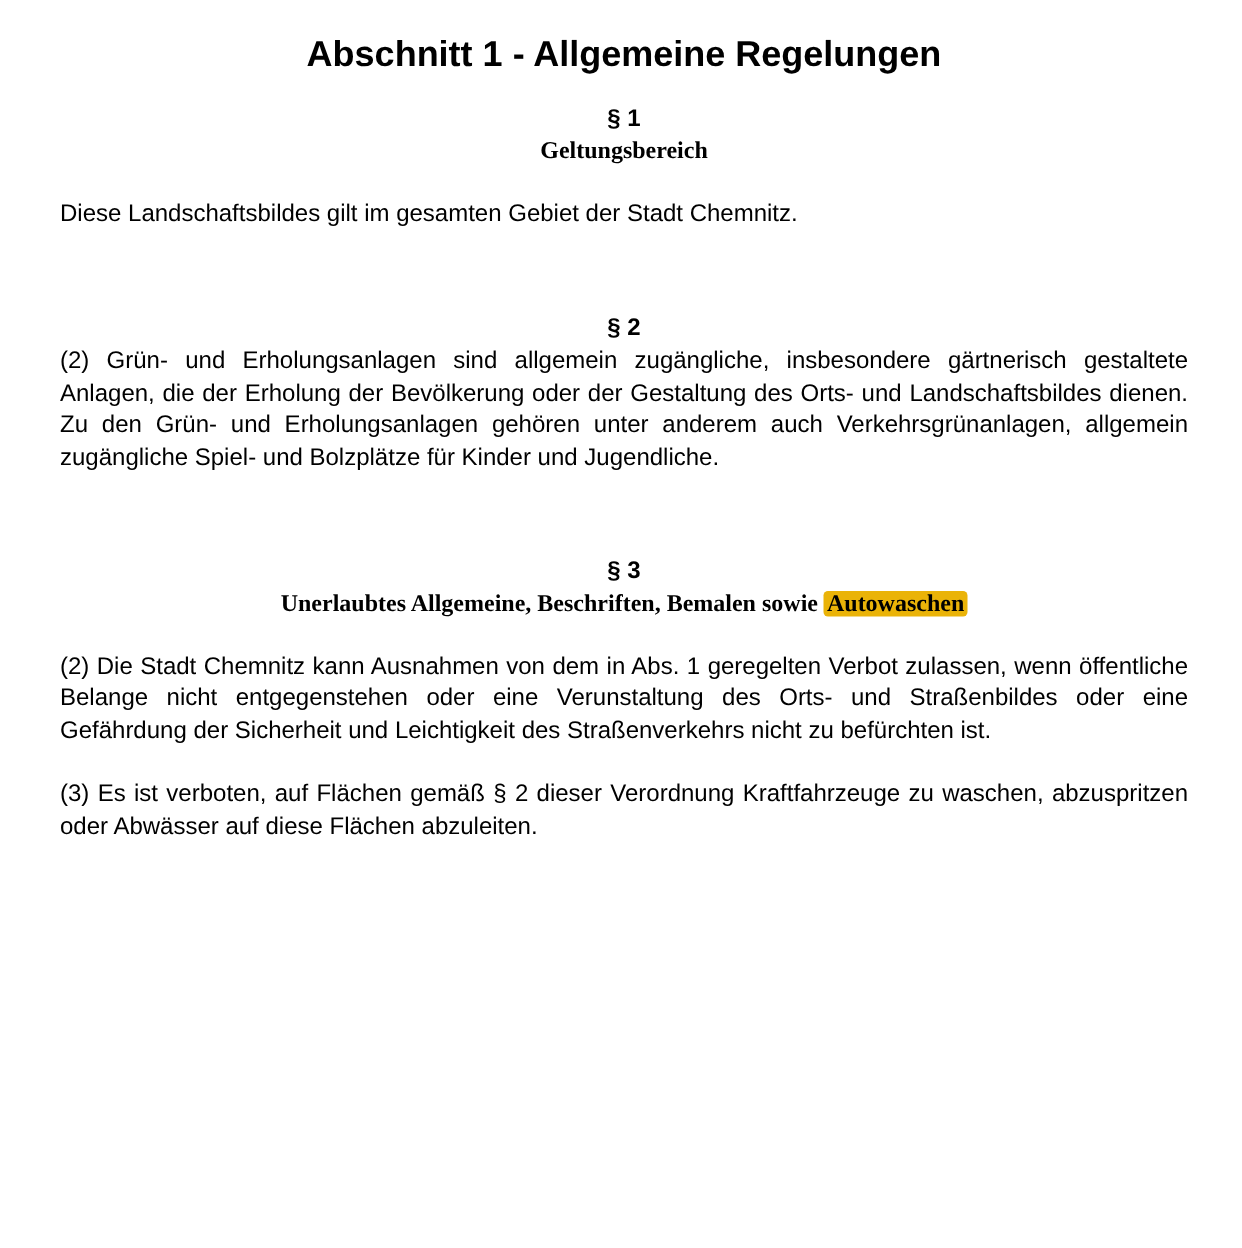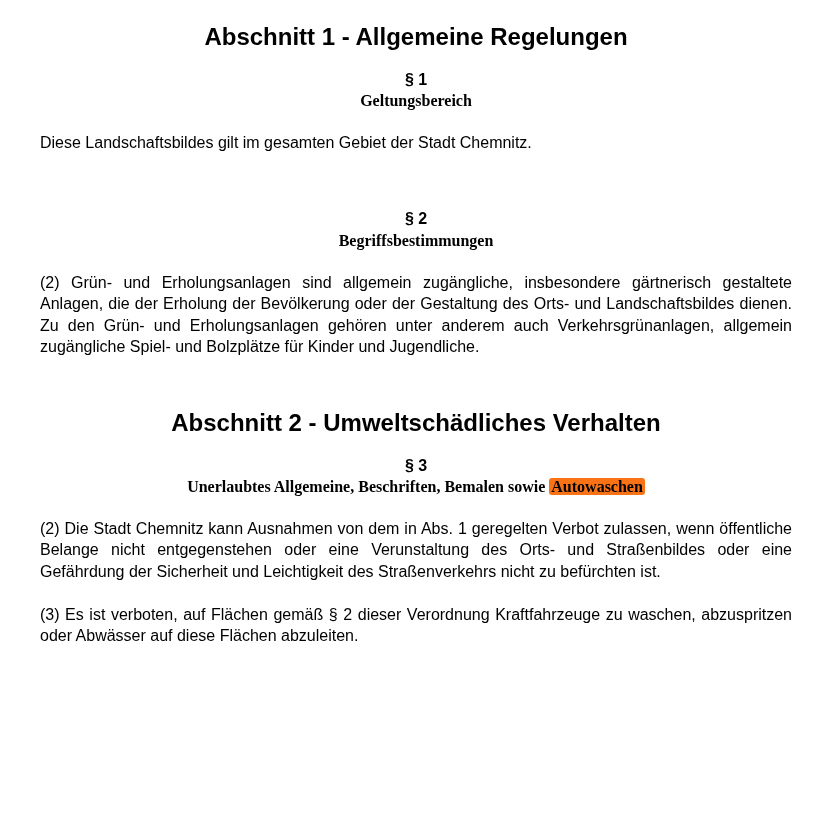--- a/index.html
+++ b/index.html
@@ -57,30 +57,28 @@
     <h2 class="heading section-title">Abschnitt 1 - Allgemeine Regelungen</h2>
 
     <div class="heading para-num">§ 1</div>
     <div class="heading para-title">Geltungsbereich</div>
 
     <p class="body">Diese Landschaftsbildes gilt im gesamten Gebiet der Stadt Chemnitz.</p>
 
     <div class="gap-large"></div>
 
     <div class="heading para-num">§ 2</div>
-    <div class="heading para-title">Begriffsbestimmungen</div>
 
     <p class="body">(2) Grün- und Erholungsanlagen sind allgemein zugängliche, insbesondere gärtnerisch gestaltete Anlagen, die der Erholung der Bevölkerung oder der Gestaltung des Orts- und Landschaftsbildes dienen. Zu den Grün- und Erholungsanlagen gehören unter anderem auch Verkehrsgrünanlagen, allgemein zugängliche Spiel- und Bolzplätze für Kinder und Jugendliche.</p>
 
     <div class="gap-section"></div>
 
-    <h2 class="heading section-title">Abschnitt 2 - Umweltschädliches Verhalten</h2>
 
     <div class="heading para-num">§ 3</div>
     <div class="heading para-title">
-      <span>Unerlaubtes Allgemeine, Beschriften, Bemalen sowie </span><span class="highlight" style="background: #f97316;">Autowaschen</span>
+      <span>Unerlaubtes Allgemeine, Beschriften, Bemalen sowie </span><span class="highlight" style="background: #eab308;">Autowaschen</span>
     </div>
 
     <p class="body">(2) Die Stadt Chemnitz kann Ausnahmen von dem in Abs. 1 geregelten Verbot zulassen, wenn öffentliche Belange nicht entgegenstehen oder eine Verunstaltung des Orts- und Straßenbildes oder eine Gefährdung der Sicherheit und Leichtigkeit des Straßenverkehrs nicht zu befürchten ist.</p>
     <p class="body">(3) Es ist verboten, auf Flächen gemäß § 2 dieser Verordnung Kraftfahrzeuge zu waschen, abzuspritzen oder Abwässer auf diese Flächen abzuleiten.</p>
 
   </div>
 </div>
 
 </body></html>

